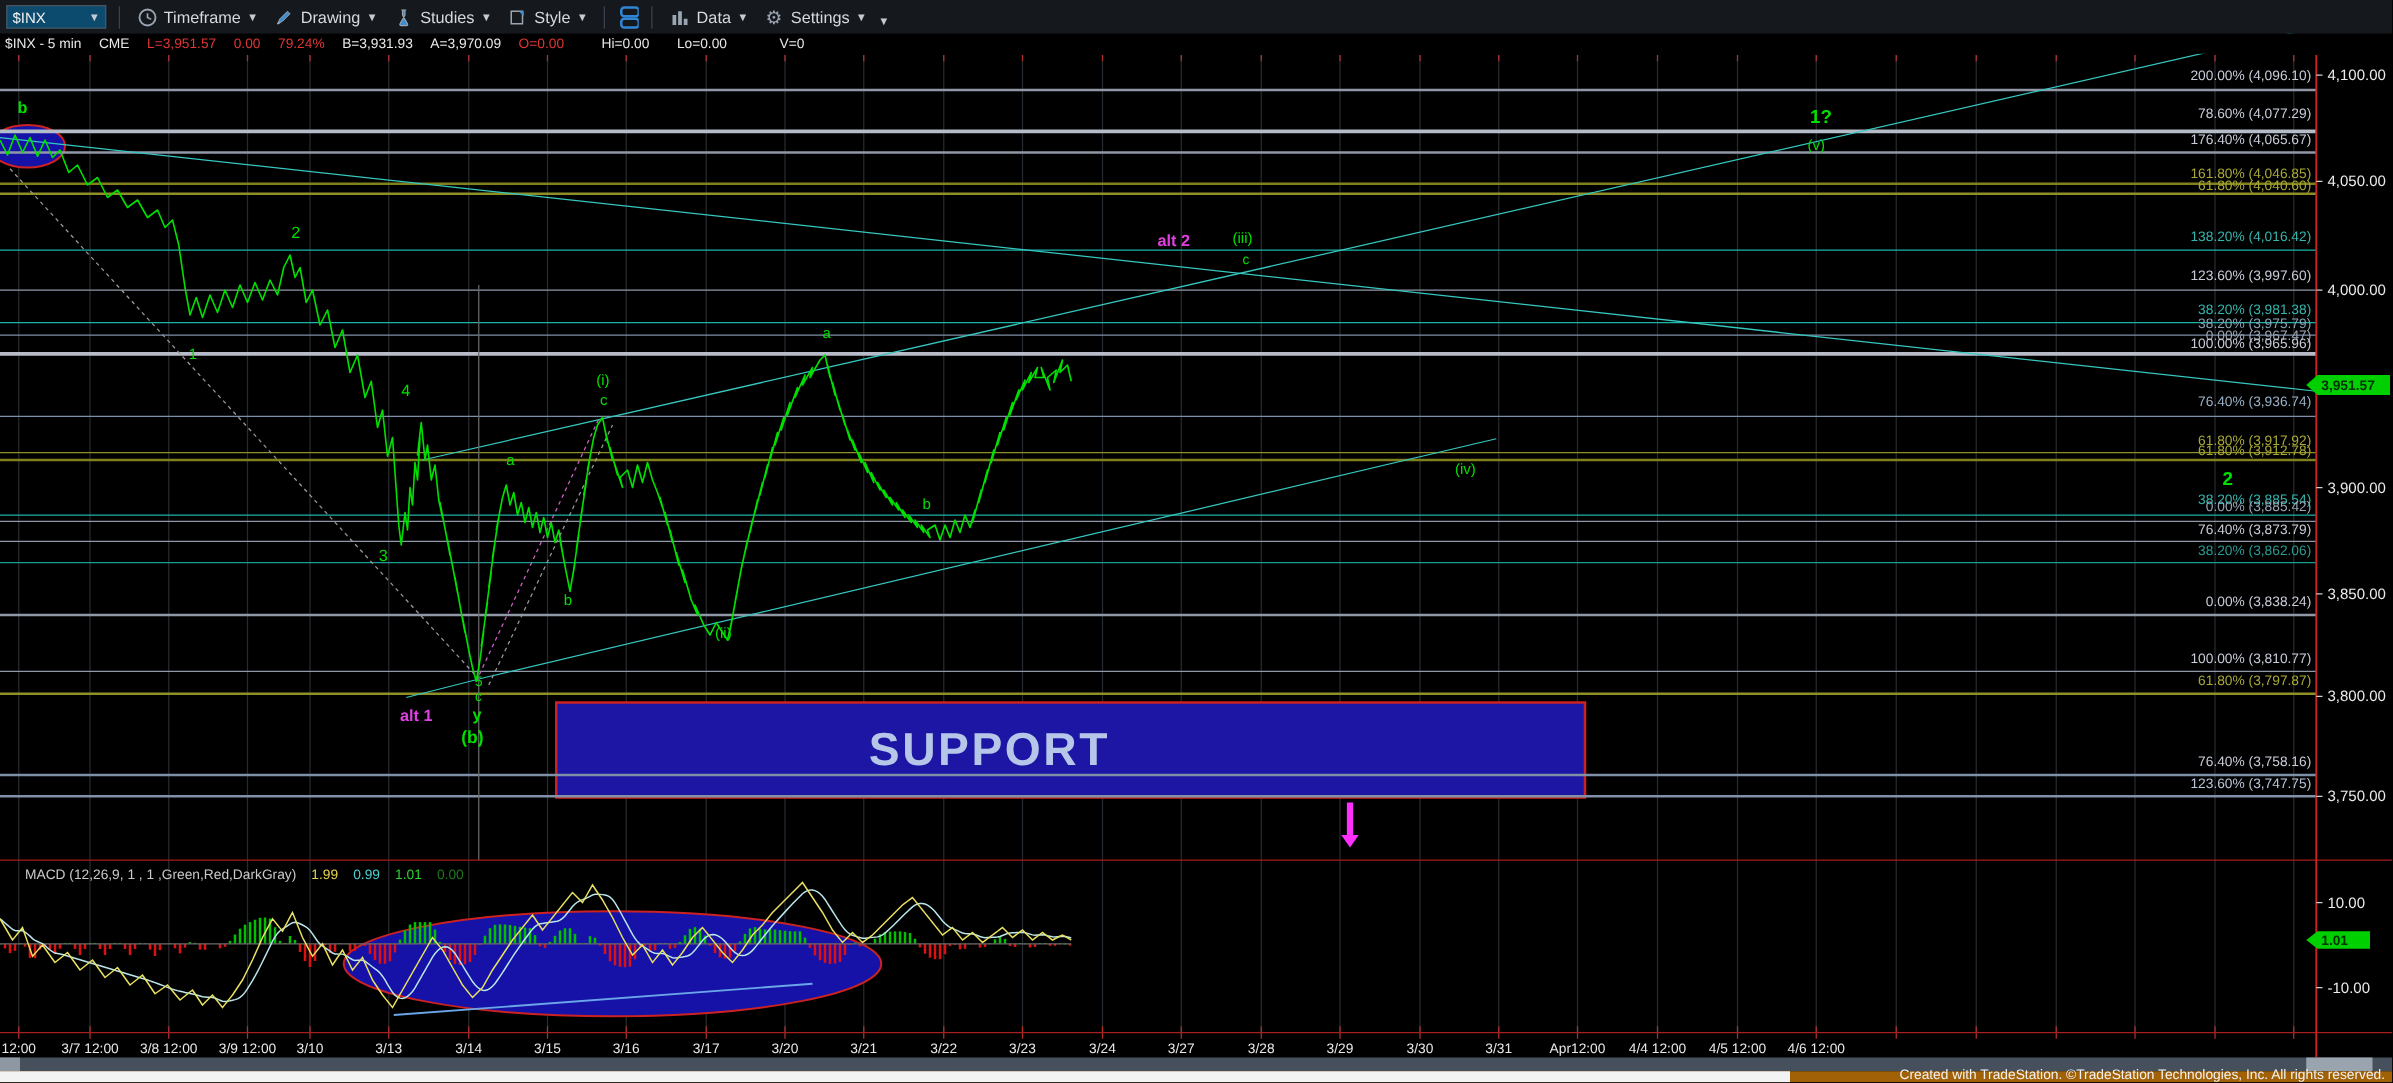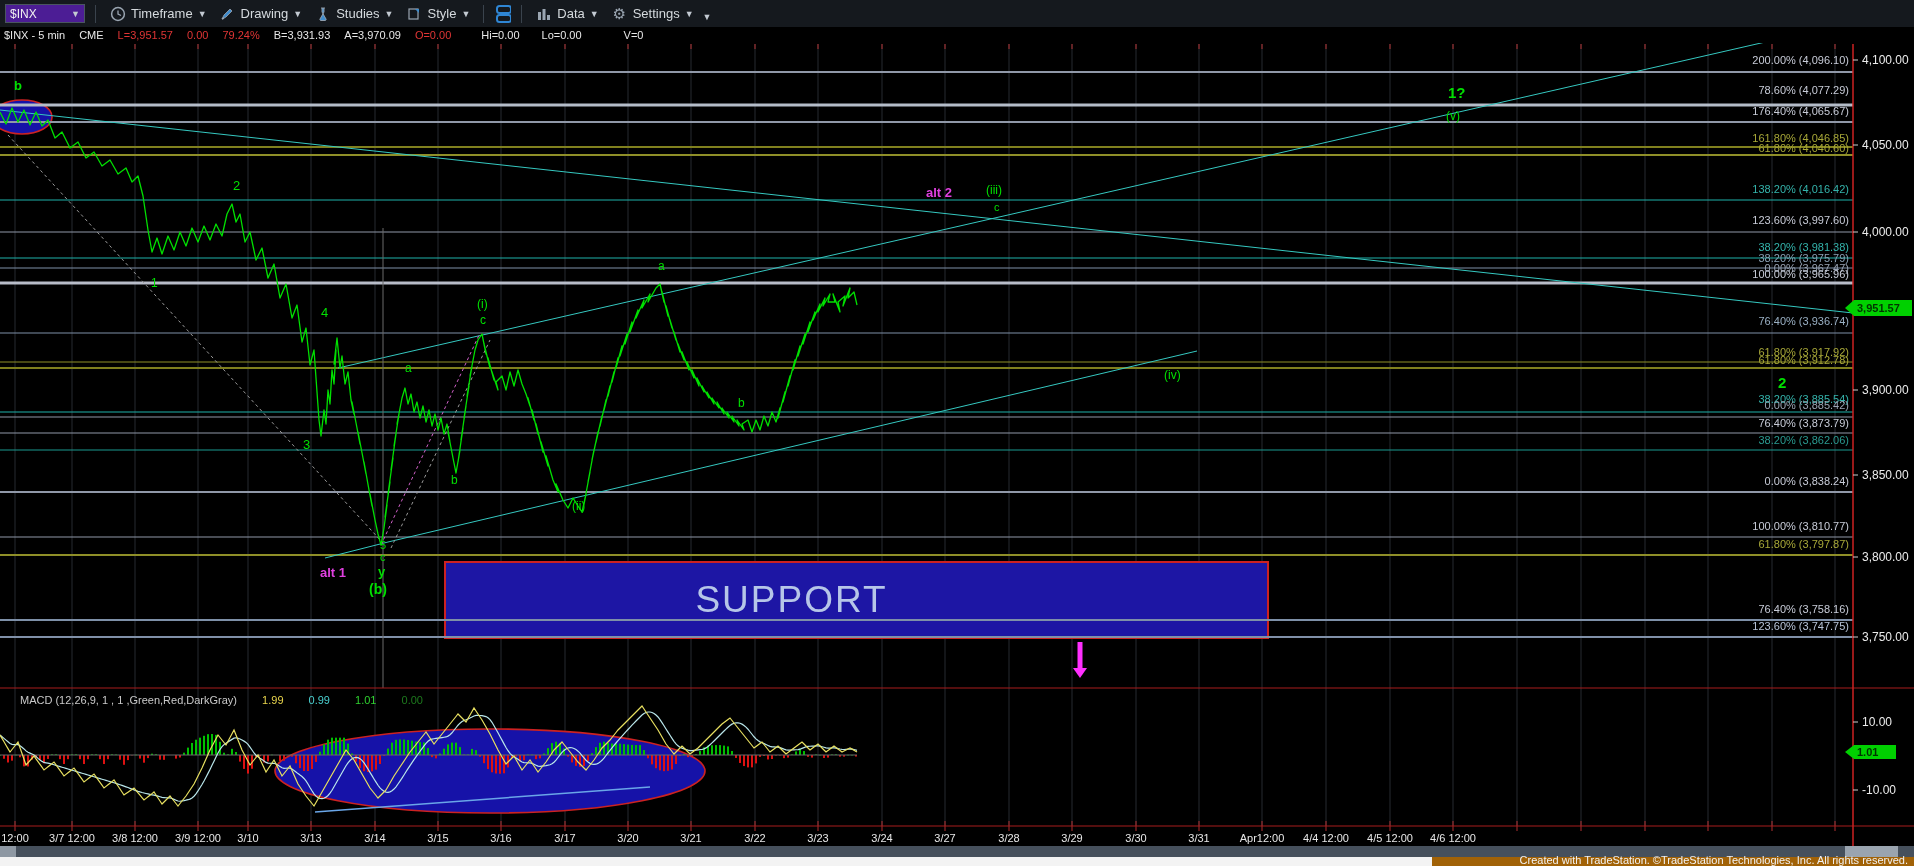--- a/index.html
+++ b/index.html
@@ -2,38 +2,38 @@
 <html><head>
 <meta charset="utf-8">
 <style>
   html,body{margin:0;padding:0;background:#000;}
   #app{position:relative;width:1914px;height:866px;background:#000;overflow:hidden;
        font-family:"Liberation Sans",sans-serif;}
   
   #toolbar{position:absolute;left:0;top:0;width:1914px;height:27px;background:#15191e;
            display:flex;align-items:center;gap:6px;padding-left:5px;box-sizing:border-box;z-index:30;}
   .combo{display:flex;align-items:center;justify-content:space-between;width:80px;height:19px;
-         background:#4c1d95;border:1px solid #4a5560;color:#f0f0f0;font-size:12px;
+         background:#0c4a6e;border:1px solid #4a5560;color:#f0f0f0;font-size:12px;
          padding:0 4px;box-sizing:border-box;}
   .caret{color:#c3cad2;font-size:9px;}
   .sep{width:1px;height:18px;background:#3a434d;margin:0 4px;}
   .menu{display:flex;align-items:center;gap:5px;color:#d5dade;font-size:13px;padding:0 3px;cursor:default;}
   .micon{width:17px;height:17px;display:inline-flex;align-items:center;justify-content:center;}
   
   #quote{position:absolute;left:0;top:27px;width:1914px;height:16px;background:#000;z-index:30;
          display:flex;align-items:center;font-size:11px;color:#e8e8e8;padding-left:4px;gap:14px;white-space:nowrap;}
   #quote .red{color:#e03535;}
   
   #chart{position:absolute;left:0;top:0;z-index:5;}
   
   #supportText{position:absolute;z-index:8;display:flex;align-items:center;justify-content:center;
-               font-weight:normal;font-size:37px;letter-spacing:2px;color:#b6c6e8;}
+               font-weight:bold;font-size:37px;letter-spacing:2px;color:#b6c6e8;}
   
   #macdLabel{position:absolute;left:4px;top:694px;z-index:9;font-size:11px;color:#c9c9c9;white-space:nowrap;}
-  #macdLabel span{margin-left:22px;}
+  #macdLabel span{margin-left:9px;}
   .mv0{color:#e8d44c;} .mv1{color:#4ad0d0;text-align:right;} .mv2{color:#2fd12f;} .mv3{color:#1d7a1d;}
   
   #scrollrow{position:absolute;left:0;top:846px;width:1914px;height:11px;background:#46505c;z-index:30;}
   #scrollthumb{position:absolute;left:1845px;top:0;width:53px;height:11px;background:#9aa4af;}
   #scrollsq{position:absolute;left:0;top:0;width:16px;height:11px;background:#8e98a3;}
   #bottomrow{position:absolute;left:0;top:857px;width:1914px;height:9px;z-index:30;background:#a16207;}
   #bottomwhite{position:absolute;left:0;top:0;width:1432px;height:9px;background:#f3f3f3;}
   #copyright{position:absolute;right:6px;top:-3px;color:#f2f2f2;font-size:11px;white-space:nowrap;}
 </style>
 </head>

